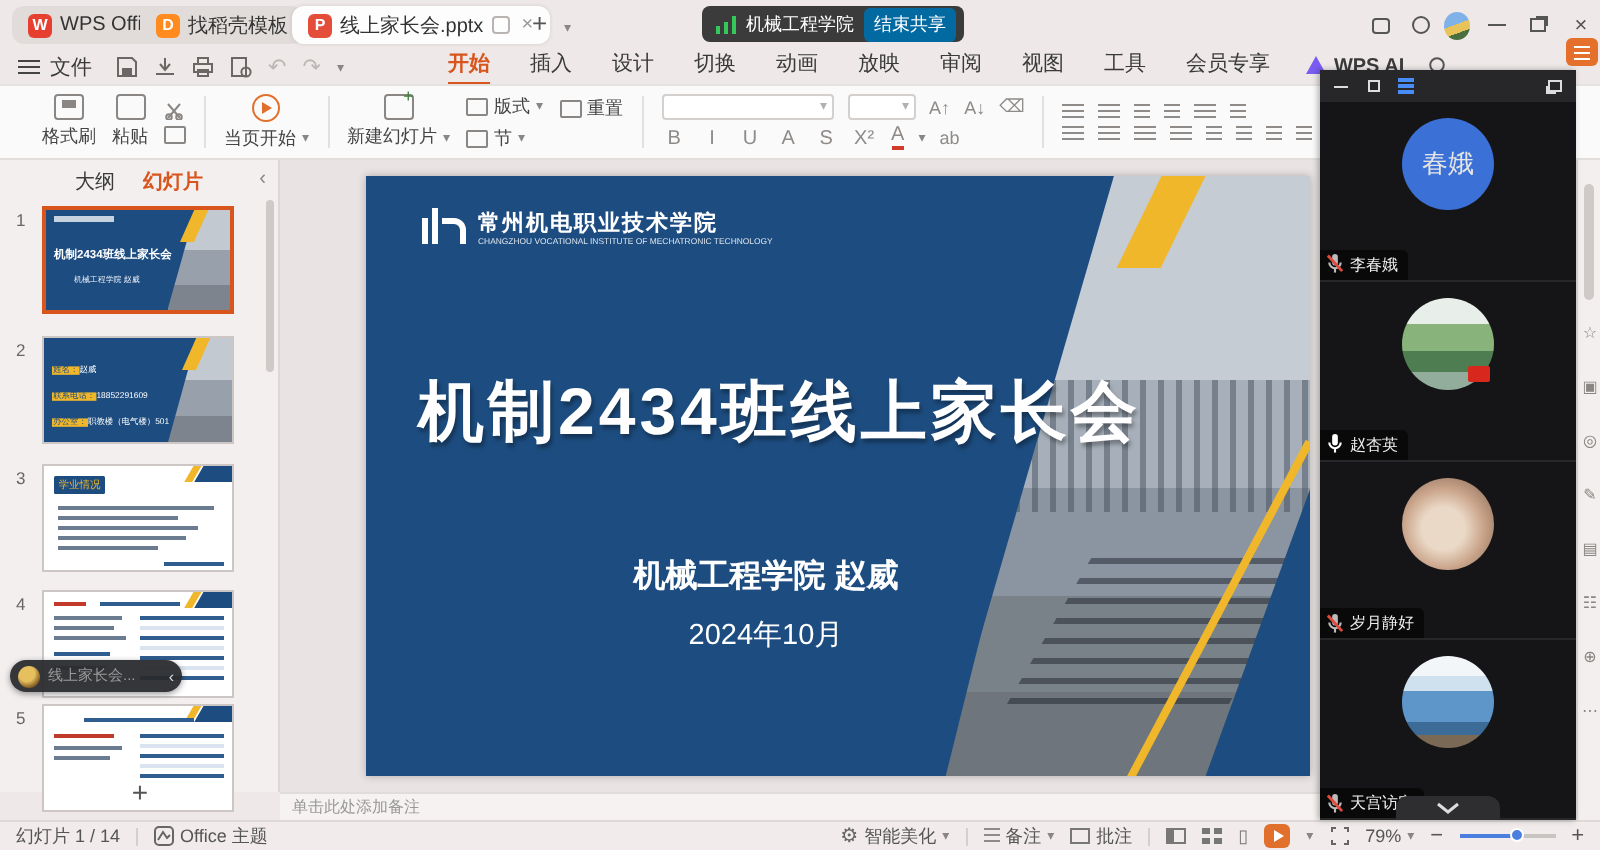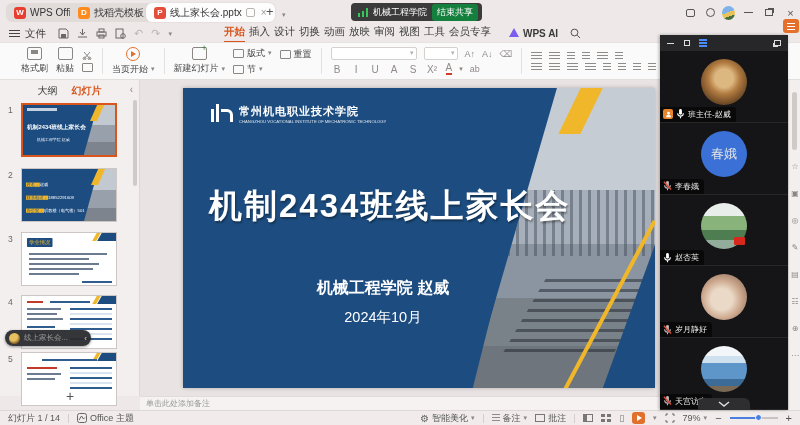--- a/index.html
+++ b/index.html
@@ -17,21 +17,21 @@
            color:#fff; font-size:8px; font-weight:bold; }
   .ticon.wps { background:#e63f2f; }
   .ticon.docer { background:#ff8a1e; }
   .ticon.ppt { background:#e34d3a; }
   .tab-x { color:#999; font-size:10px; margin-left:2px; }
   .tab-sync { width:9px; height:9px; border:1px solid #b9b4b2; border-radius:2px; }
   .tbtn { position:absolute; top:5px; color:#555; font-size:13px; line-height:14px; }
   #share-banner { position:absolute; left:351px; top:3px; height:18px; background:#3b3b3b; border-radius:4px;
      display:flex; align-items:center; gap:5px; padding:0 4px 0 7px; }
   #share-banner .txt { color:#fff; font-size:9px; }
-  #share-end { background:#15803d; color:#fff; font-size:9px; padding:2px 5px; border-radius:3px; }
+  #share-end { background:#0369a1; color:#fff; font-size:9px; padding:2px 5px; border-radius:3px; }
   .winctl { position:absolute; top:6px; width:13px; height:13px; display:flex; align-items:center; justify-content:center;
             color:#555; font-size:11px; }
   .wc-min i { display:block; width:9px; height:1px; background:#555; }
   .wc-restore i { display:block; width:8px; height:7px; border:1px solid #555; box-shadow:2px -2px 0 -1px #555; }
   .wc-stack i { display:block; width:9px; height:8px; border:1px solid #555; border-radius:2px; }
   .wc-skin i { display:block; width:9px; height:9px; border:1px solid #555; border-radius:50%; }
   #user-avatar-mini { width:14px; height:14px; border-radius:50%;
      background:linear-gradient(160deg,#7fb2e8 0 45%,#e8c35a 45% 70%,#4a6f3f 70%); }
   #orange-corner-btn { position:absolute; right:1px; top:19px; width:16px; height:14px; background:#e5702c;
      border-radius:3px; z-index:80; display:flex; flex-direction:column; gap:2px; align-items:center; justify-content:center; }
@@ -40,21 +40,21 @@
   
   #menubar { position:absolute; left:0; top:25px; width:800px; height:17px; display:flex; align-items:center;
      font-size:10.5px; }
   #hamburger { margin-left:9px; width:11px; display:flex; flex-direction:column; gap:2px; }
   #hamburger i { height:1px; background:#444; display:block; }
   #file-menu { margin-left:5px; }
   .qicons { display:flex; align-items:center; gap:8px; margin-left:12px; color:#6b6764; }
   .qicon { width:11px; height:11px; }
   .undo { color:#bcb7b4; font-size:11px; }
   .caret { font-size:7px; color:#8a8683; }
-  #menu-tabs { display:flex; gap:4px; margin-left:52px; }
+  #menu-tabs { display:flex; gap:20px; margin-left:52px; }
   .mtab { color:#3a3a3a; padding-bottom:2px; }
   .mtab.active { color:#d8551e; font-weight:bold; border-bottom:2px solid #d8551e; }
   #wps-ai { display:flex; gap:4px; margin-left:18px; font-weight:bold; font-size:10px; }
   #ai-logo { width:0; height:0; border-left:5px solid transparent; border-right:5px solid transparent;
      border-bottom:9px solid #7a5cf0; filter:hue-rotate(0); }
   #menu-search { margin-left:12px; }
 
   
   #ribbon { position:absolute; left:0; top:42px; width:800px; height:38px; background:#fbfafa;
      border-top:1px solid #e6e2e0; border-bottom:1px solid #e2dedc; display:flex; align-items:center;
@@ -586,37 +586,20 @@
         <i></i>
         <i></i>
         <i></i>
       </span>
     <span class="mh-ic mh-switch">
         <i></i>
       </span>
   </div>
   <div id="participants">
       <div class="ptile">
-        <div class="avatar av-monkey"></div>
-        <div class="plabel">
-          <span class="host-ic">
-            <svg width="7" height="7" viewBox="0 0 10 10">
-              <circle cx="5" cy="3.2" r="2" fill="#fff"></circle>
-              <path d="M1.5 9a3.5 3.5 0 0 1 7 0z" fill="#fff"></path>
-            </svg>
-          </span>
-          <svg width="9" height="10" viewBox="0 0 12 14">
-    <rect x="4" y="0" width="4" height="8" rx="2" fill="#fff"></rect>
-    <path d="M2 6a4 4 0 0 0 8 0" stroke="#fff" fill="none" stroke-width="1.5"></path>
-    <line x1="6" y1="10.5" x2="6" y2="13" stroke="#fff" stroke-width="1.5"></line>
-    </svg>
-          <span class="pname">班主任-赵威</span>
-        </div>
-      </div>
-      <div class="ptile">
         <div class="avatar av-text">春娥</div>
         <div class="plabel">
           <svg width="9" height="10" viewBox="0 0 12 14">
     <rect x="4" y="0" width="4" height="8" rx="2" fill="#bbb"></rect>
     <path d="M2 6a4 4 0 0 0 8 0" stroke="#bbb" fill="none" stroke-width="1.5"></path>
     <line x1="6" y1="10.5" x2="6" y2="13" stroke="#bbb" stroke-width="1.5"></line>
     <line x1="1" y1="1" x2="11" y2="12" stroke="#e04b3a" stroke-width="2"></line>
           </svg>
           <span class="pname">李春娥</span>
         </div>

